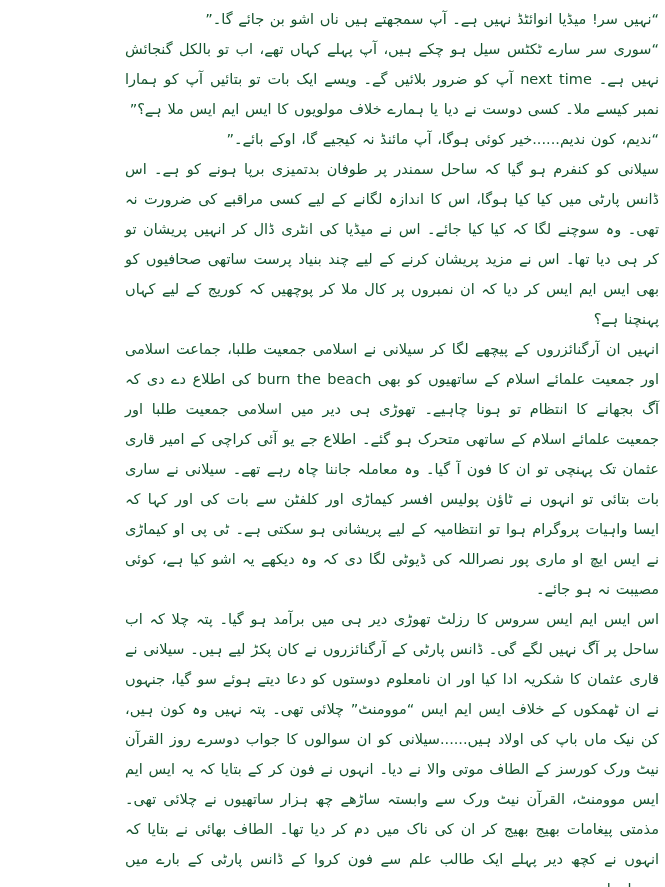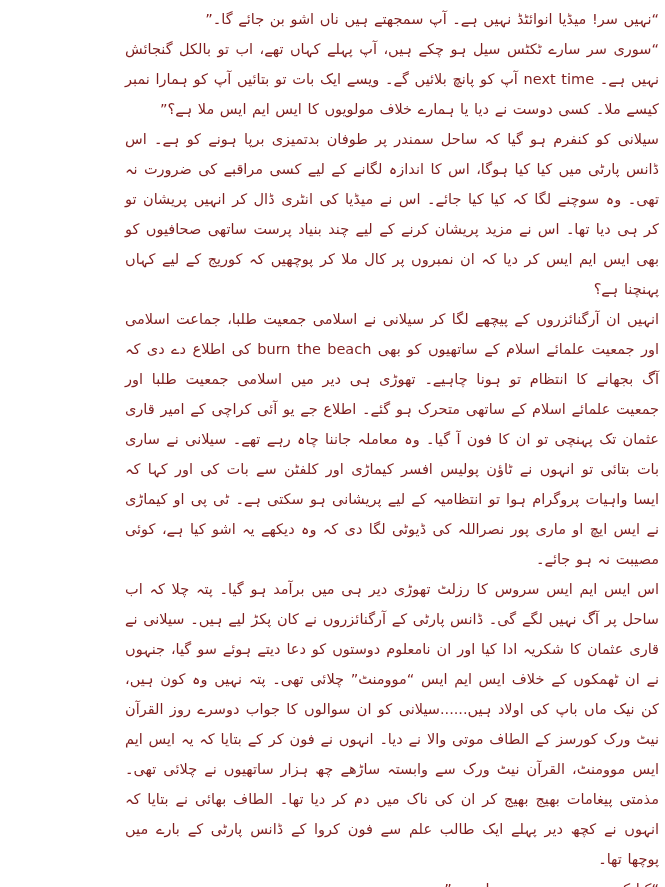--- a/index.html
+++ b/index.html
@@ -9,21 +9,21 @@
     width: 665px;
     height: 887px;
     overflow: hidden;
   }
   .page {
     box-sizing: border-box;
     width: 546px;
     height: 887px;
     padding: 4px 6px 0 6px;
     background: #ffffff;
-    color: #7f1d1d;
+    color: #14532d;
     direction: rtl;
     font-family: "DejaVu Sans", "Liberation Serif", sans-serif;
     font-size: 14.5px;
     line-height: 30px;
   }
   .story-par {
     margin: 0;
     padding: 0;
     direction: rtl;
     unicode-bidi: plaintext;
@@ -35,21 +35,22 @@
     text-align: right;
     text-align-last: right;
   }
 </style>
 </head>
 <body>
 
 <div class="page">
   <div id="story-text">
       <p class="story-par dialogue" dir="rtl">“نہیں سر! میڈیا انوائٹڈ نہیں ہے۔ آپ سمجھتے ہیں ناں اشو بن جائے گا۔”</p>
-      <p class="story-par" dir="rtl">“سوری سر سارے ٹکٹس سیل ہو چکے ہیں، آپ پہلے کہاں تھے، اب تو بالکل گنجائش نہیں ہے۔ next time آپ کو پانچ بلائیں گے۔ ویسے ایک بات تو بتائیں آپ کو ہمارا نمبر کیسے ملا۔ کسی دوست نے دیا یا ہمارے خلاف مولویوں کا ایس ایم ایس ملا ہے؟”</p>
+      <p class="story-par" dir="rtl">“سوری سر سارے ٹکٹس سیل ہو چکے ہیں، آپ پہلے کہاں تھے، اب تو بالکل گنجائش نہیں ہے۔ next time آپ کو ضرور بلائیں گے۔ ویسے ایک بات تو بتائیں آپ کو ہمارا نمبر کیسے ملا۔ کسی دوست نے دیا یا ہمارے خلاف مولویوں کا ایس ایم ایس ملا ہے؟”</p>
+      <p class="story-par dialogue" dir="rtl">“ندیم، کون ندیم......خیر کوئی ہوگا، آپ مائنڈ نہ کیجیے گا، اوکے بائے۔”</p>
       <p class="story-par" dir="rtl">سیلانی کو کنفرم ہو گیا کہ ساحل سمندر پر طوفان بدتمیزی برپا ہونے کو ہے۔ اس ڈانس پارٹی میں کیا کیا ہوگا، اس کا اندازہ لگانے کے لیے کسی مراقبے کی ضرورت نہ تھی۔ وہ سوچنے لگا کہ کیا کیا جائے۔ اس نے میڈیا کی انٹری ڈال کر انہیں پریشان تو کر ہی دیا تھا۔ اس نے مزید پریشان کرنے کے لیے چند بنیاد پرست ساتھی صحافیوں کو بھی ایس ایم ایس کر دیا کہ ان نمبروں پر کال ملا کر پوچھیں کہ کوریج کے لیے کہاں پہنچنا ہے؟</p>
       <p class="story-par" dir="rtl">انہیں ان آرگنائزروں کے پیچھے لگا کر سیلانی نے اسلامی جمعیت طلبا، جماعت اسلامی اور جمعیت علمائے اسلام کے ساتھیوں کو بھی burn the beach کی اطلاع دے دی کہ آگ بجھانے کا انتظام تو ہونا چاہیے۔ تھوڑی ہی دیر میں اسلامی جمعیت طلبا اور جمعیت علمائے اسلام کے ساتھی متحرک ہو گئے۔ اطلاع جے یو آئی کراچی کے امیر قاری عثمان تک پہنچی تو ان کا فون آ گیا۔ وہ معاملہ جاننا چاہ رہے تھے۔ سیلانی نے ساری بات بتائی تو انہوں نے ٹاؤن پولیس افسر کیماڑی اور کلفٹن سے بات کی اور کہا کہ ایسا واہیات پروگرام ہوا تو انتظامیہ کے لیے پریشانی ہو سکتی ہے۔ ٹی پی او کیماڑی نے ایس ایچ او ماری پور نصراللہ کی ڈیوٹی لگا دی کہ وہ دیکھے یہ اشو کیا ہے، کوئی مصیبت نہ ہو جائے۔</p>
       <p class="story-par" dir="rtl">اس ایس ایم ایس سروس کا رزلٹ تھوڑی دیر ہی میں برآمد ہو گیا۔ پتہ چلا کہ اب ساحل پر آگ نہیں لگے گی۔ ڈانس پارٹی کے آرگنائزروں نے کان پکڑ لیے ہیں۔ سیلانی نے قاری عثمان کا شکریہ ادا کیا اور ان نامعلوم دوستوں کو دعا دیتے ہوئے سو گیا، جنہوں نے ان ٹھمکوں کے خلاف ایس ایم ایس “موومنٹ” چلائی تھی۔ پتہ نہیں وہ کون ہیں، کن نیک ماں باپ کی اولاد ہیں......سیلانی کو ان سوالوں کا جواب دوسرے روز القرآن نیٹ ورک کورسز کے الطاف موتی والا نے دیا۔ انہوں نے فون کر کے بتایا کہ یہ ایس ایم ایس موومنٹ، القرآن نیٹ ورک سے وابستہ ساڑھے چھ ہزار ساتھیوں نے چلائی تھی۔ مذمتی پیغامات بھیج بھیج کر ان کی ناک میں دم کر دیا تھا۔ الطاف بھائی نے بتایا کہ انہوں نے کچھ دیر پہلے ایک طالب علم سے فون کروا کے ڈانس پارٹی کے بارے میں پوچھا تھا۔</p>
       <p class="story-par dialogue" dir="rtl">“کیا کہہ رہے تھے، دوسرے یا نہیں”</p>
       <p class="story-par" dir="rtl">“الطاف بھائی! اس کرپشن اور ماڈرنائزیشن کے حمام میں الفاظ بے اثر ہوتے جا رہے ہیں، لیکن اس ایس ایم ایس سروس نے گھنٹوں میں کمال کر دکھایا......” سیلانی نے الطاف بھائی کا شکریہ ادا کیا۔ دعائیں دینے اور لینے کے بعد اللہ حافظ کہا اور فون ایک طرف رکھ کر سوچنے لگا کہ جب ایک شہر کے ساڑھے چھ ہزار سیل فون رکھنے والے بیٹھے بٹھائے ایک کھلی برائی کے آگے بند باندھ سکتے ہیں، تو ملک بھر کے ساڑھے پانچ کروڑ موبائل فون استعمال کرنے والے کیا نہیں کر سکتے؟ وہ یہ سوچتا ہوا میز پر پڑے موبائل فون کو مسکراتا ہوا دیکھنے لگا اور دیکھتا رہا، دیکھتا رہا اور دیکھتا چلا گیا۔</p>
     </div>
 
 </div>
 
 </body></html>

